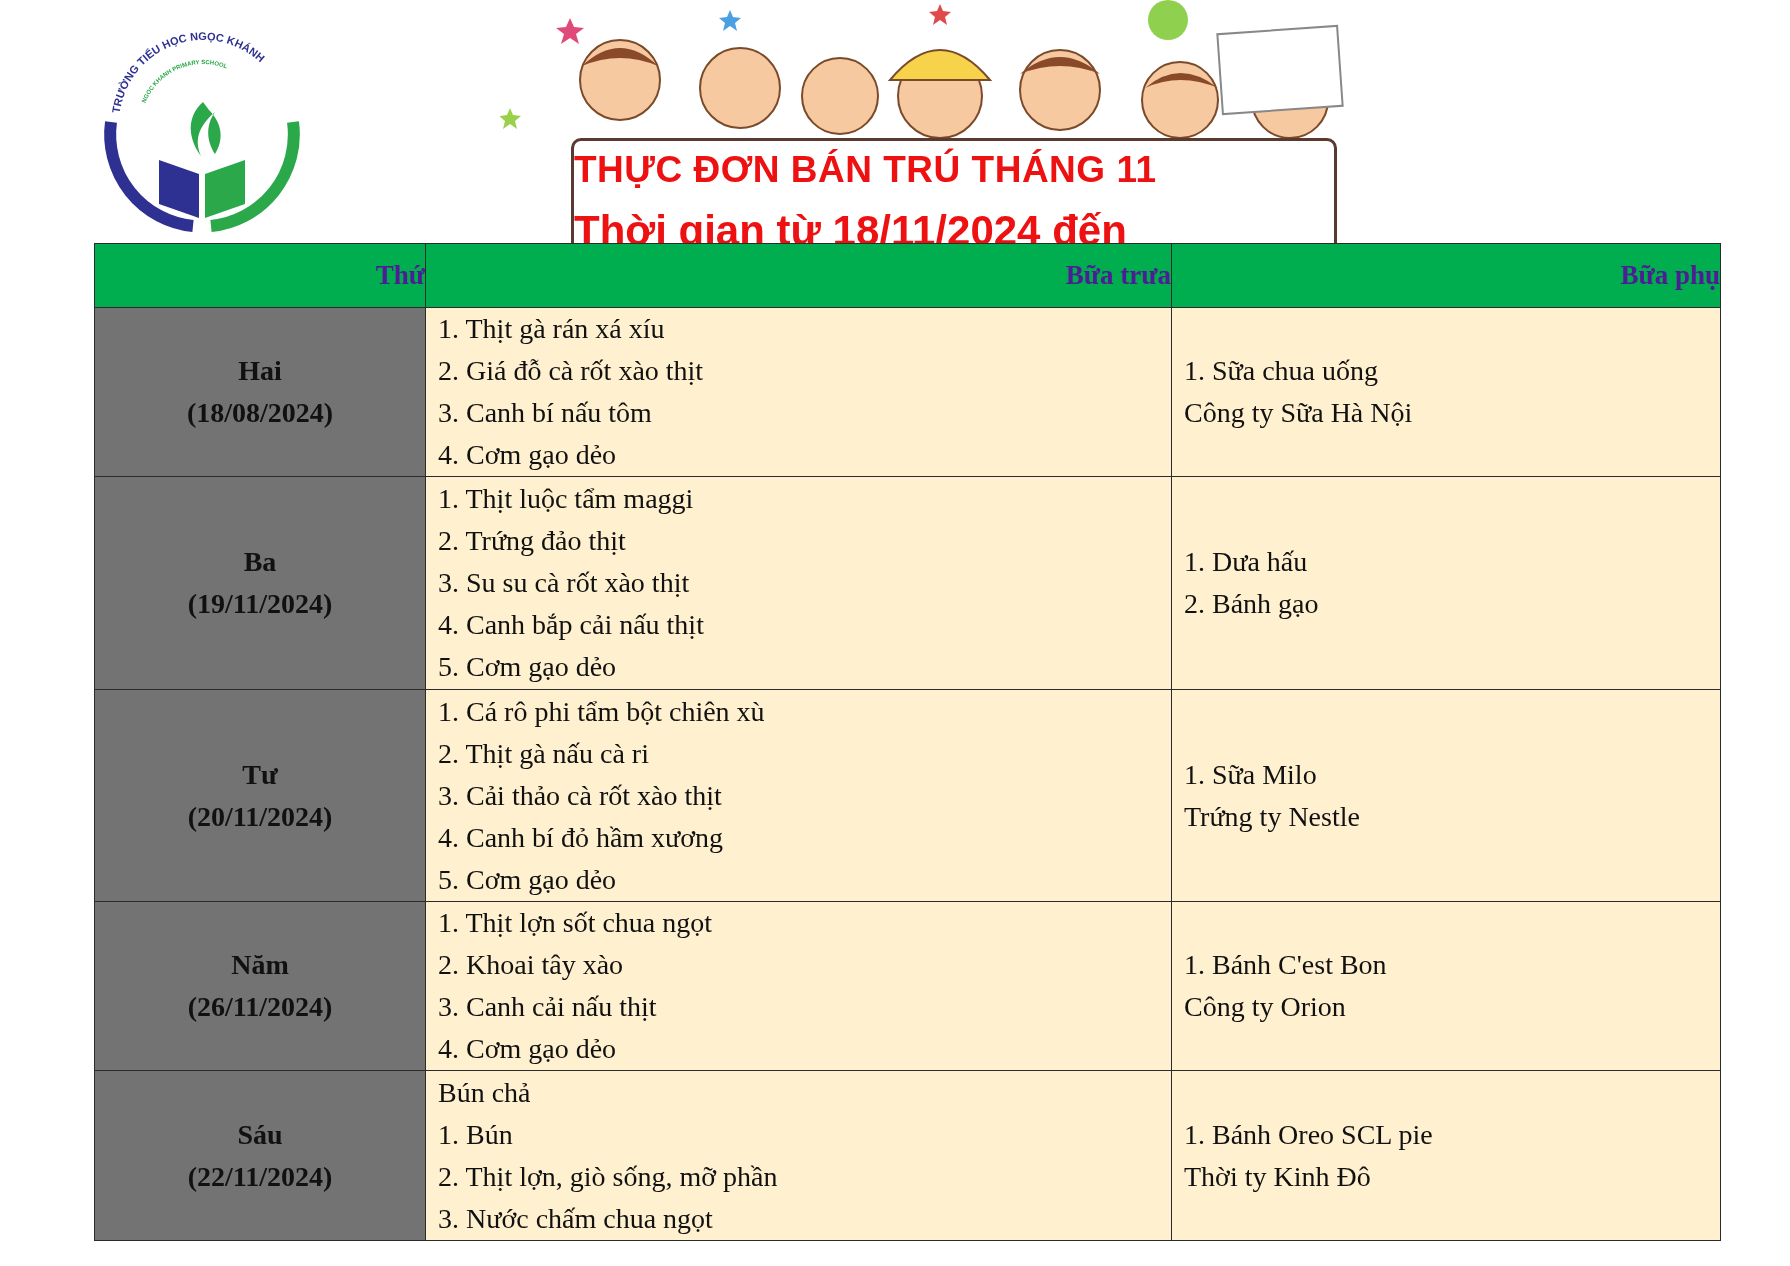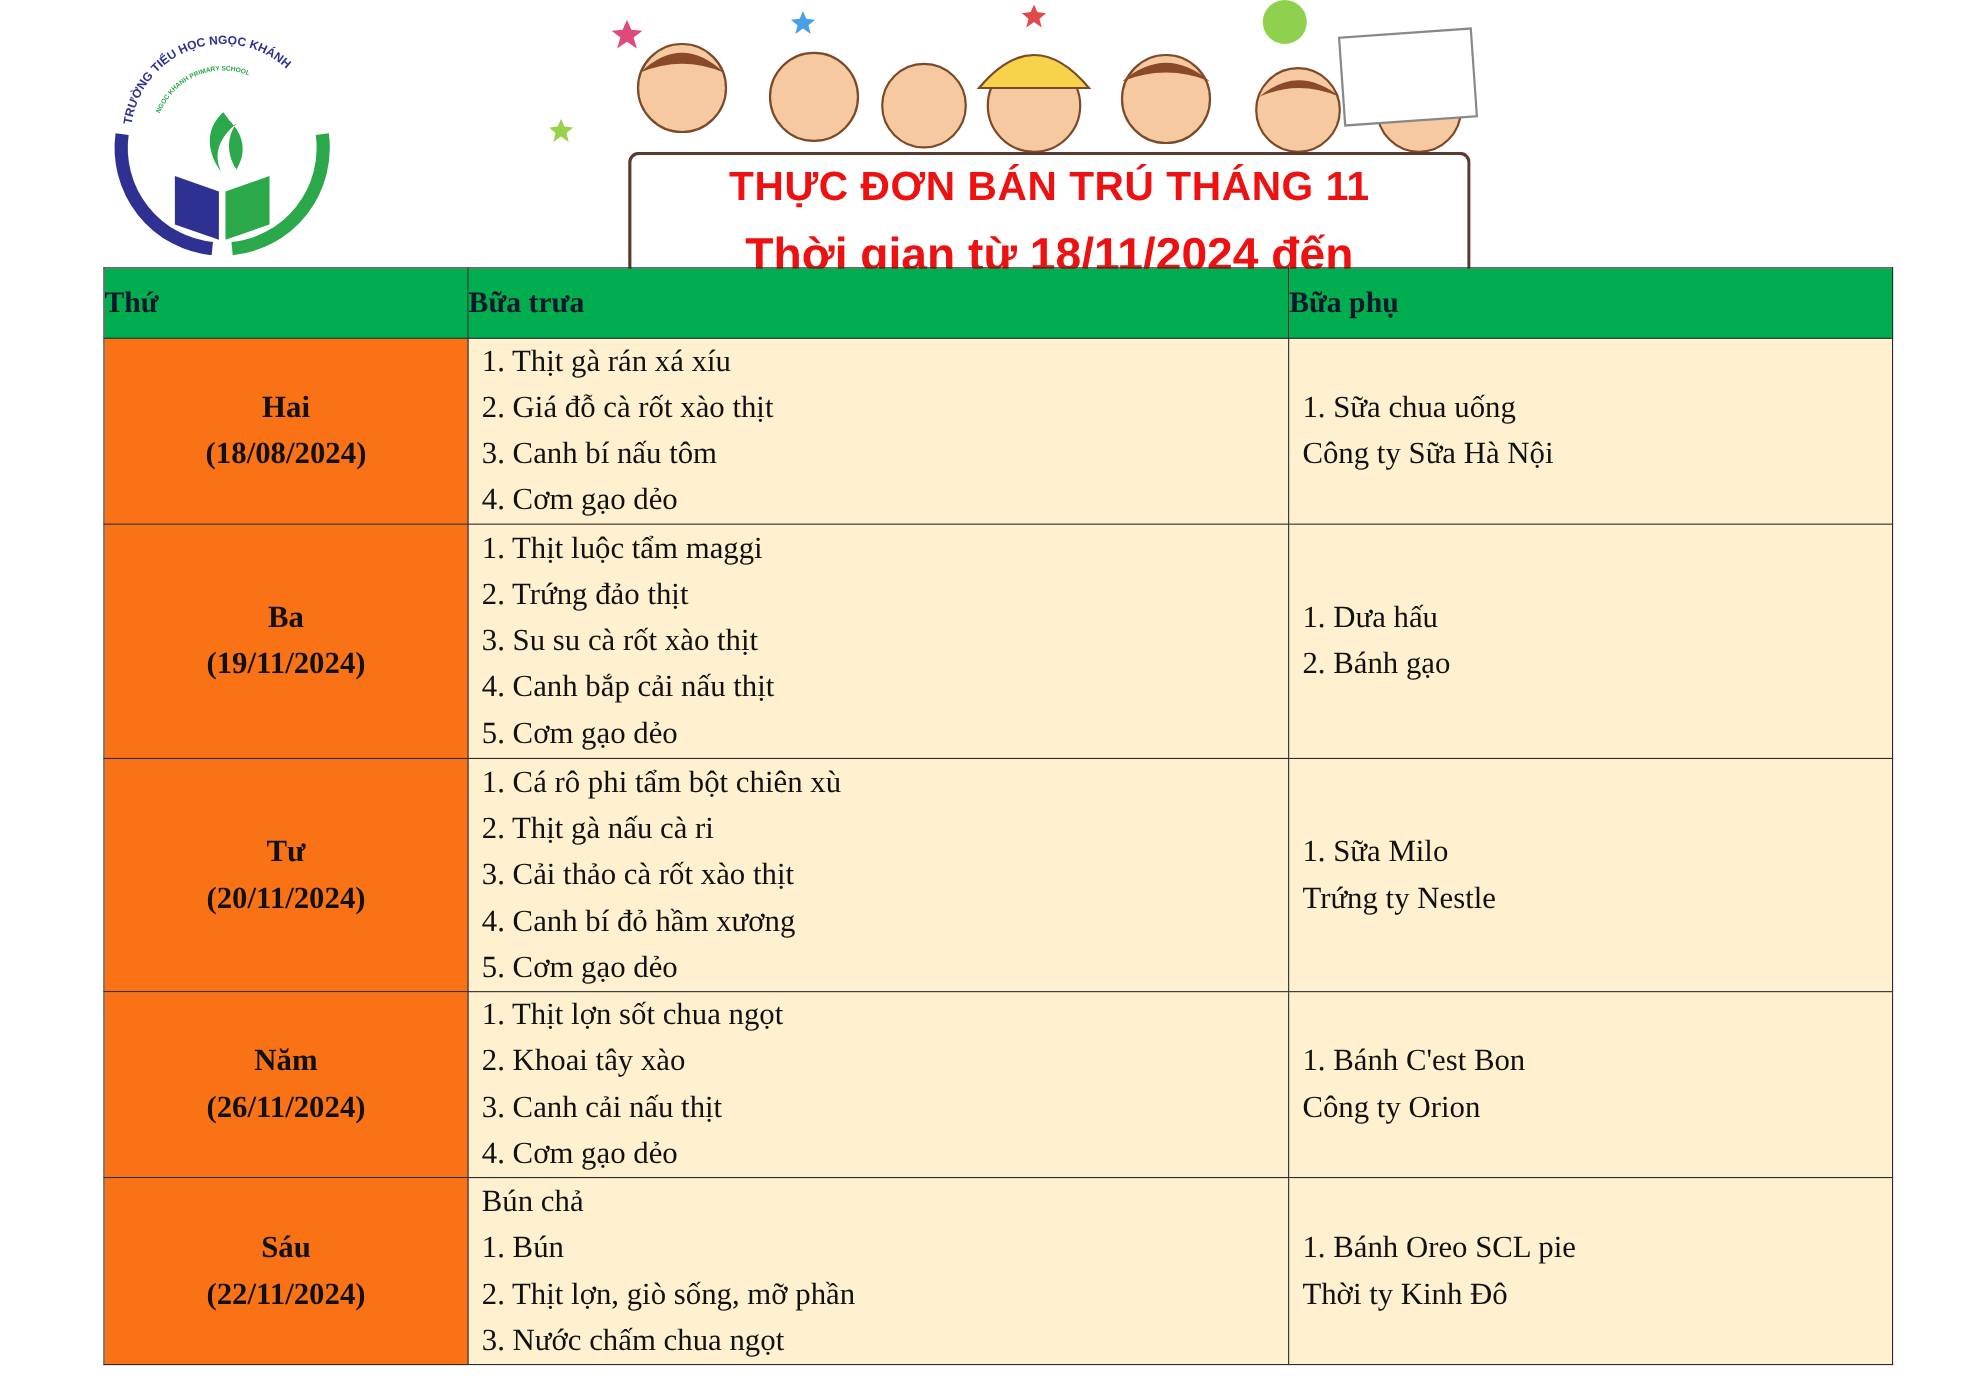--- a/index.html
+++ b/index.html
@@ -1,26 +1,26 @@
 <!DOCTYPE html>
 <html><head>
 <meta charset="utf-8">
 <style>
   html,body{margin:0;padding:0;}
   body{width:1790px;height:1266px;background:#ffffff;position:relative;overflow:hidden;font-family:"Liberation Serif",serif;}
   .logo{position:absolute;left:97px;top:26px;width:210px;height:206px;}
   .banner-art{position:absolute;left:500px;top:0;width:880px;height:160px;}
   .banner{position:absolute;left:571px;top:138px;width:760px;height:112px;border:3px solid #5a3a2e;border-bottom:none;border-radius:10px 10px 0 0;background:#fff;}
-  .title{position:absolute;left:0;right:0;text-align:center;font-family:"Liberation Sans",sans-serif;font-weight:bold;color:#ee1111;}
+  .title{position:absolute;left:0;right:0;text-align:left;font-family:"Liberation Sans",sans-serif;font-weight:bold;color:#ee1111;}
   .title.t1{top:8px;font-size:37px;letter-spacing:0.5px;}
   .title.t2{top:66px;font-size:42px;}
   table.menu{position:absolute;left:94px;top:243px;width:1626px;border-collapse:collapse;table-layout:fixed;}
   table.menu th,table.menu td{border:1.6px solid #2b2b2b;}
-  table.menu th{background:#00ad4f;color:#0f172a;font-weight:bold;font-size:27px;height:63px;text-align:left;padding:0;}
-  td.day{background:#f97316;text-align:center;font-weight:bold;font-size:28px;line-height:42px;}
+  table.menu th{background:#00ad4f;color:#4c1d95;font-weight:bold;font-size:27px;height:63px;text-align:right;padding:0;}
+  td.day{background:#737373;text-align:center;font-weight:bold;font-size:28px;line-height:42px;}
   td.lunch,td.snack{background:#fff1cf;font-size:28px;line-height:42px;padding:0 12px 0 12px;vertical-align:middle;color:#111;}
   td.day{color:#111;}
   .line{display:block;white-space:nowrap;}
 </style>
 </head>
 <body>
 
 <svg class="logo" viewBox="0 0 210 206">
   <defs>
     <path id="arcText" d="M 22 98 A 84 84 0 0 1 190 98"></path>

